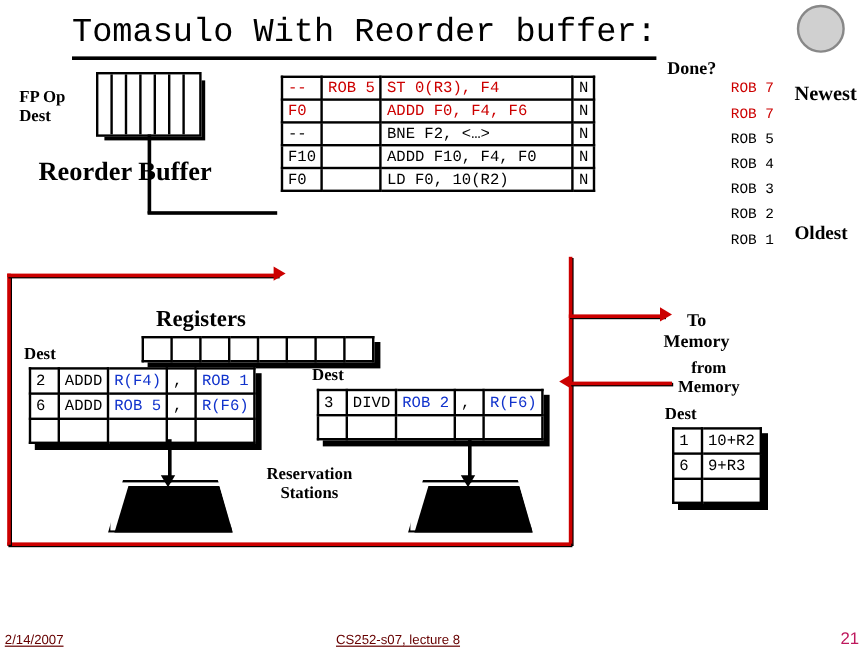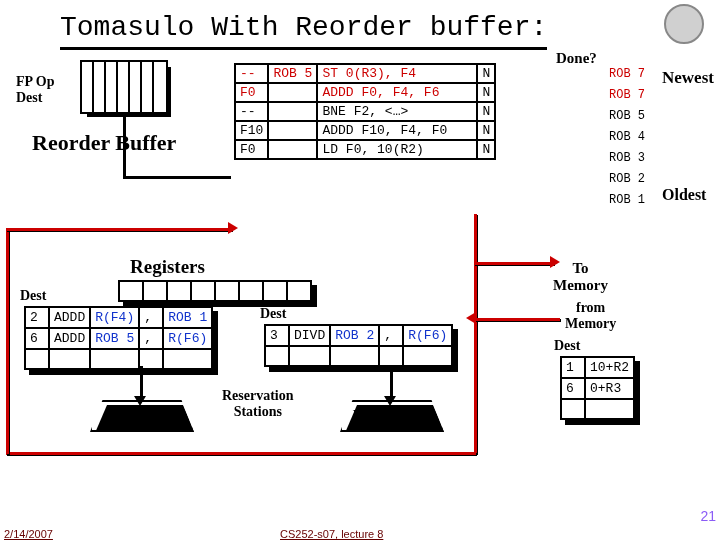--- a/index.html
+++ b/index.html
@@ -16,21 +16,21 @@
   .title{
     position:absolute;
     left:60px; top:12px;
     font-family:Liberation Mono, monospace;
     font-size:28px;
     border-bottom:3px solid #000;
     padding-bottom:4px;
   }
   .slidefoot-date{position:absolute;left:4px;bottom:0;font-size:11px;color:#600;text-decoration:underline}
   .slidefoot-course{position:absolute;left:280px;bottom:0;font-size:11px;color:#600;text-decoration:underline}
-  .slidefoot-num{position:absolute;right:4px;bottom:16px;font-size:14px;color:#8b5cf6}
+  .slidefoot-num{position:absolute;right:4px;bottom:0;font-size:14px;color:#be185d}
   .seal{
     position:absolute;right:16px;top:4px;width:36px;height:36px;border-radius:50%;
     background:#d0d0d0;border:2px double #888;
   }
   
   .lbl{font-family:"Comic Sans MS",cursive;font-weight:bold;position:absolute}
   .done{left:556px;top:50px;font-size:15px}
   .fpop{left:16px;top:74px;font-size:14px}
   .rob{left:32px;top:130px;font-size:22px}
   .regs{left:130px;top:256px;font-size:19px}
@@ -53,21 +53,21 @@
   
   table.grid{border-collapse:collapse;background:#fff}
   table.grid td{border:2px solid #000;padding:2px 4px;font-family:Courier,monospace;font-size:13px}
   table.grid td:empty{min-width:14px;height:14px}
   .shadowWrap{position:absolute}
   .shadowWrap::after{content:"";position:absolute;right:-5px;bottom:-5px;width:100%;height:100%;background:#000;z-index:-1}
   .fpadd, .fpmul{
     position:absolute;background:#fff;border:2px solid #000;
     font-family:"Comic Sans MS",cursive;font-size:14px;text-align:center;
     clip-path:polygon(12% 0,88% 0,100% 100%,0 100%);
-    padding-top:6px;padding-bottom:6px;width:100px;
+    padding-top:18px;padding-bottom:6px;width:100px;
   }
   .fpadd::after,.fpmul::after{content:"";position:absolute;left:3px;top:3px;right:-3px;bottom:-3px;background:#000;z-index:-1;clip-path:inherit}
   
   .vline{position:absolute;width:3px;background:#000}
   .hline{position:absolute;height:3px;background:#000}
   .redline{background:#c00;box-shadow:1px 1px 0 #000}
   .arrow-down{position:absolute;width:0;height:0;border-left:6px solid transparent;border-right:6px solid transparent;border-top:10px solid #000}
   .arrow-right{position:absolute;width:0;height:0;border-top:6px solid transparent;border-bottom:6px solid transparent;border-left:10px solid #c00}
   .arrow-left{position:absolute;width:0;height:0;border-top:6px solid transparent;border-bottom:6px solid transparent;border-right:10px solid #c00}
   .red{color:#c00}
@@ -213,21 +213,21 @@
 
 <div class="shadowWrap" style="left:560px;top:356px">
 <table class="grid">
   <tbody>
         <tr>
           <td>1</td>
           <td>10+R2</td>
         </tr>
   <tr>
           <td>6</td>
-          <td>0+R3</td>
+          <td>9+R3</td>
         </tr>
   <tr>
           <td></td>
           <td></td>
         </tr>
 </tbody>
     </table>
 </div>
 
 <div class="fpadd" style="left:90px;top:400px">FP adders</div>

